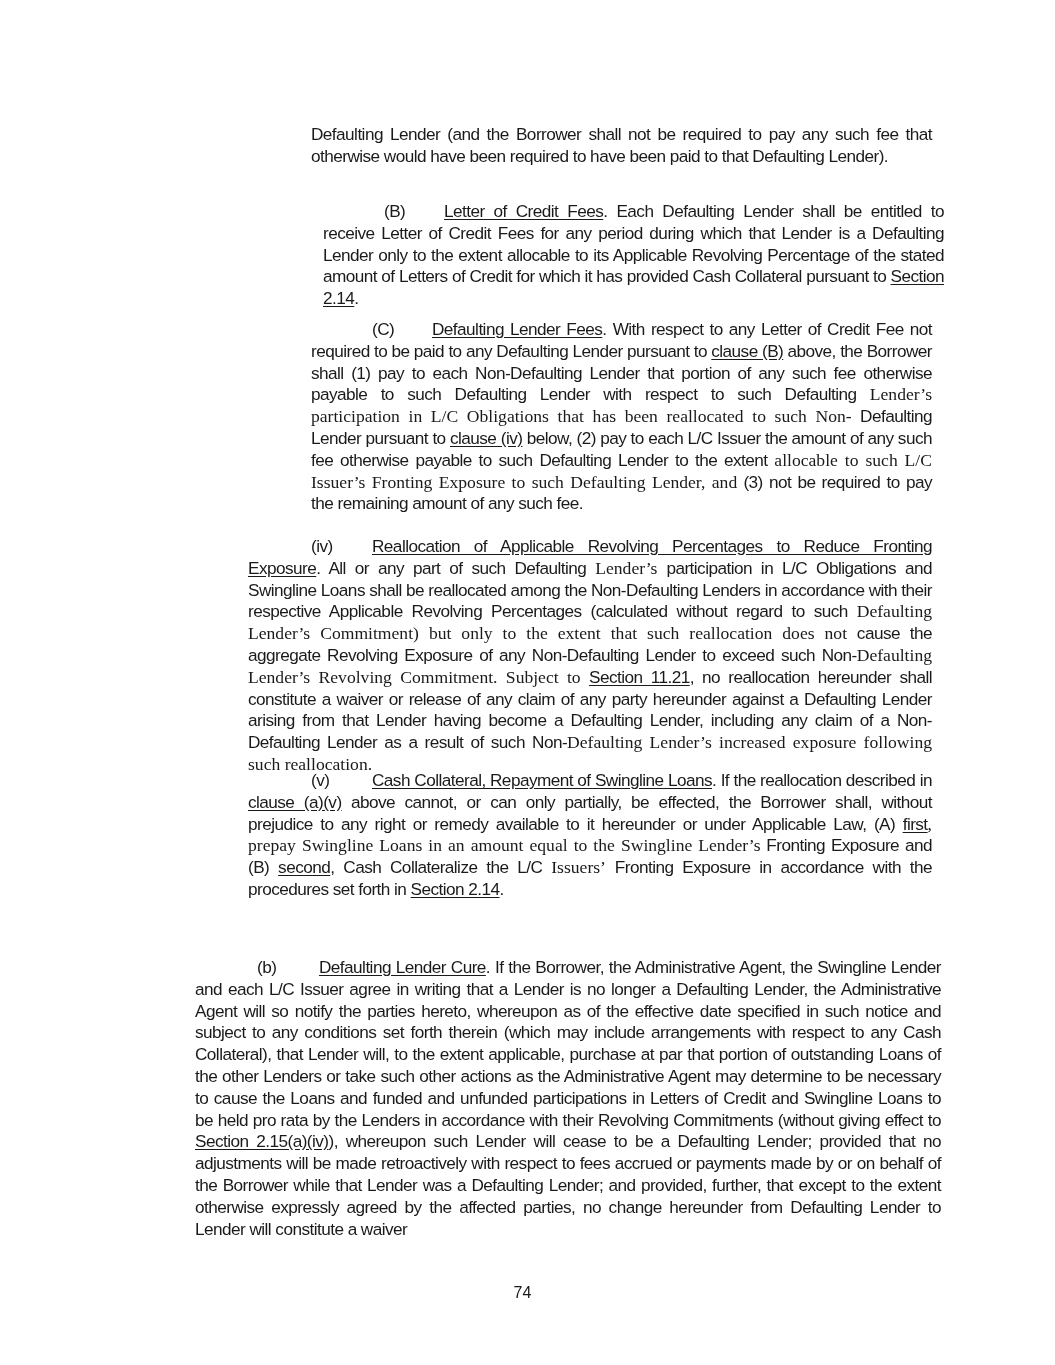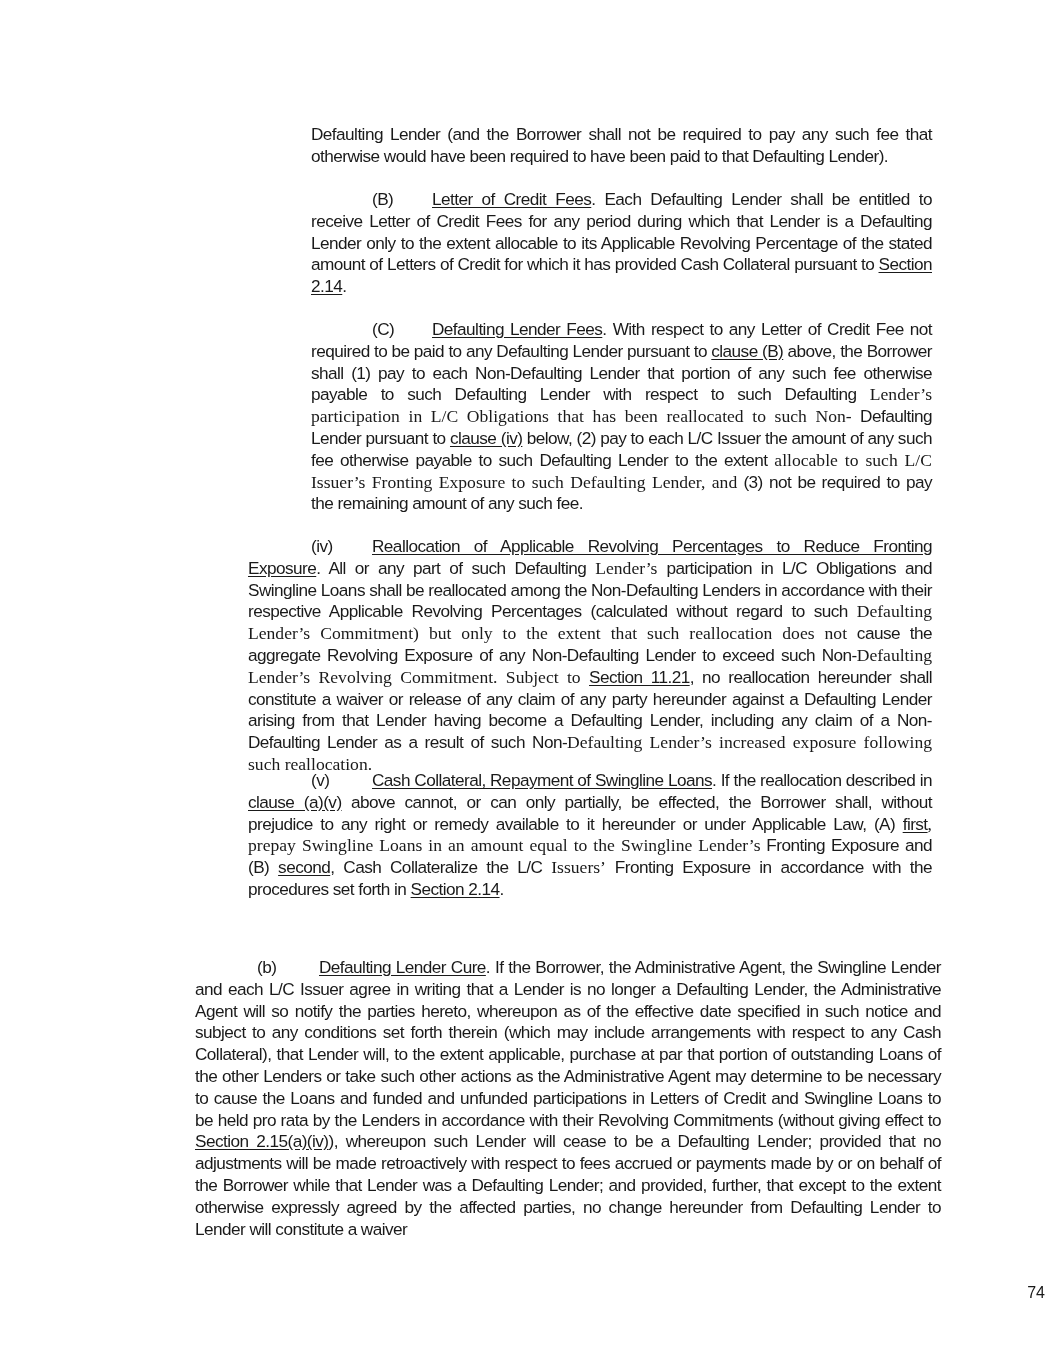--- a/index.html
+++ b/index.html
@@ -20,34 +20,34 @@
     .p-a-cont { left: 311px; top: 124px; width: 621px; }
     .p-B { left: 311px; top: 189px; width: 621px; }
     .p-C { left: 311px; top: 319px; width: 621px; }
     .p-iv { left: 248px; top: 536px; width: 684px; }
     .p-v { left: 248px; top: 770px; width: 684px; }
     .p-b { left: 186px; top: 948px; width: 746px; }
     .indentB { display: inline-block; width: 60px; padding-left: 61px; }
     .indentIV { display: inline-block; width: 61px; padding-left: 63px; }
     .indentb { display: inline-block; width: 62px; padding-left: 62px; }
     .page-number {
-      position: absolute; left: 0; width: 1045px; top: 1284px; text-align: right;
+      position: absolute; left: 0; width: 1045px; top: 1284px; text-align: center;
       font-family: "Liberation Sans", sans-serif; font-size: 16px; color: #1a1a1a;
     }
   </style>
 </head>
 <body>
 
 <div class="page">
 
   <p class="para p-a-cont" style="margin:0;">
     <span>Defaulting Lender (and the Borrower shall not be required to pay any such fee that otherwise would have been required to have been paid to that Defaulting Lender).</span>
   </p>
 
-  <p class="para p-B" style="margin:0;">
+  <p class="para p-B" style="margin:12px;">
     <span class="indentB">(B)</span><span class="u">Letter of Credit Fees</span><span>. Each Defaulting Lender shall be entitled to receive Letter of Credit Fees for any period during which that Lender is a Defaulting Lender only to the extent allocable to its Applicable Revolving Percentage of the stated amount of Letters of Credit for which it has provided Cash Collateral pursuant to </span><span class="u">Section 2.14</span><span>.</span>
   </p>
 
   <p class="para p-C" style="margin:0;">
     <span class="indentB">(C)</span><span class="u">Defaulting Lender Fees</span><span>. With respect to any Letter of Credit Fee not required to be paid to any Defaulting Lender pursuant to </span><span class="u">clause (B)</span><span> above, the Borrower shall (1) pay to each Non-Defaulting Lender that portion of any such fee otherwise payable to such Defaulting Lender with respect to such Defaulting </span><span class="serif">Lender’s participation in L/C Obligations that has been reallocated to such Non-</span> <span>Defaulting Lender pursuant to </span><span class="u">clause (iv)</span><span> below, (2) pay to each L/C Issuer the amount of any such fee otherwise payable to such Defaulting Lender to the extent </span><span class="serif">allocable to such L/C Issuer’s Fronting Exposure to such Defaulting Lender, and</span><span> (3) not be required to pay the remaining amount of any such fee.</span>
   </p>
 
   <p class="para p-iv" style="margin:0;">
     <span class="indentIV">(iv)</span><span class="u">Reallocation of Applicable Revolving Percentages to Reduce Fronting Exposure</span><span>. All or any part of such Defaulting </span><span class="serif">Lender’s</span><span> participation in L/C Obligations and Swingline Loans shall be reallocated among the Non-Defaulting Lenders in accordance with their respective Applicable Revolving Percentages (calculated without regard to such </span><span class="serif">Defaulting Lender’s Commitment) but only to the extent that such reallocation does not</span><span> cause the aggregate Revolving Exposure of any Non-Defaulting Lender to exceed such Non-</span><span class="serif">Defaulting Lender’s Revolving Commitment. Subject to </span><span class="u">Section 11.21</span><span>, no reallocation hereunder shall constitute a waiver or release of any claim of any party hereunder against a Defaulting Lender arising from that Lender having become a Defaulting Lender, including any claim of a Non-Defaulting Lender as a result of such Non-</span><span class="serif">Defaulting Lender’s increased exposure following such reallocation.</span>
   </p>

